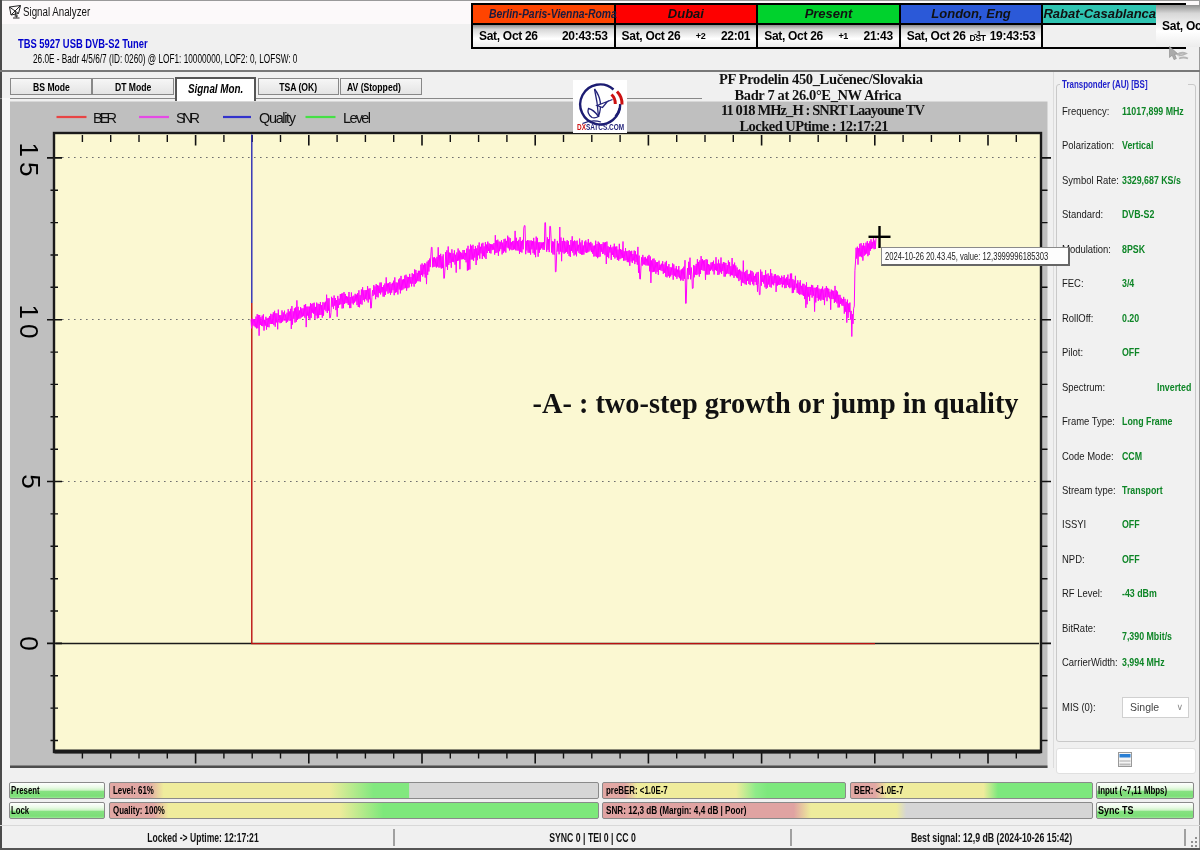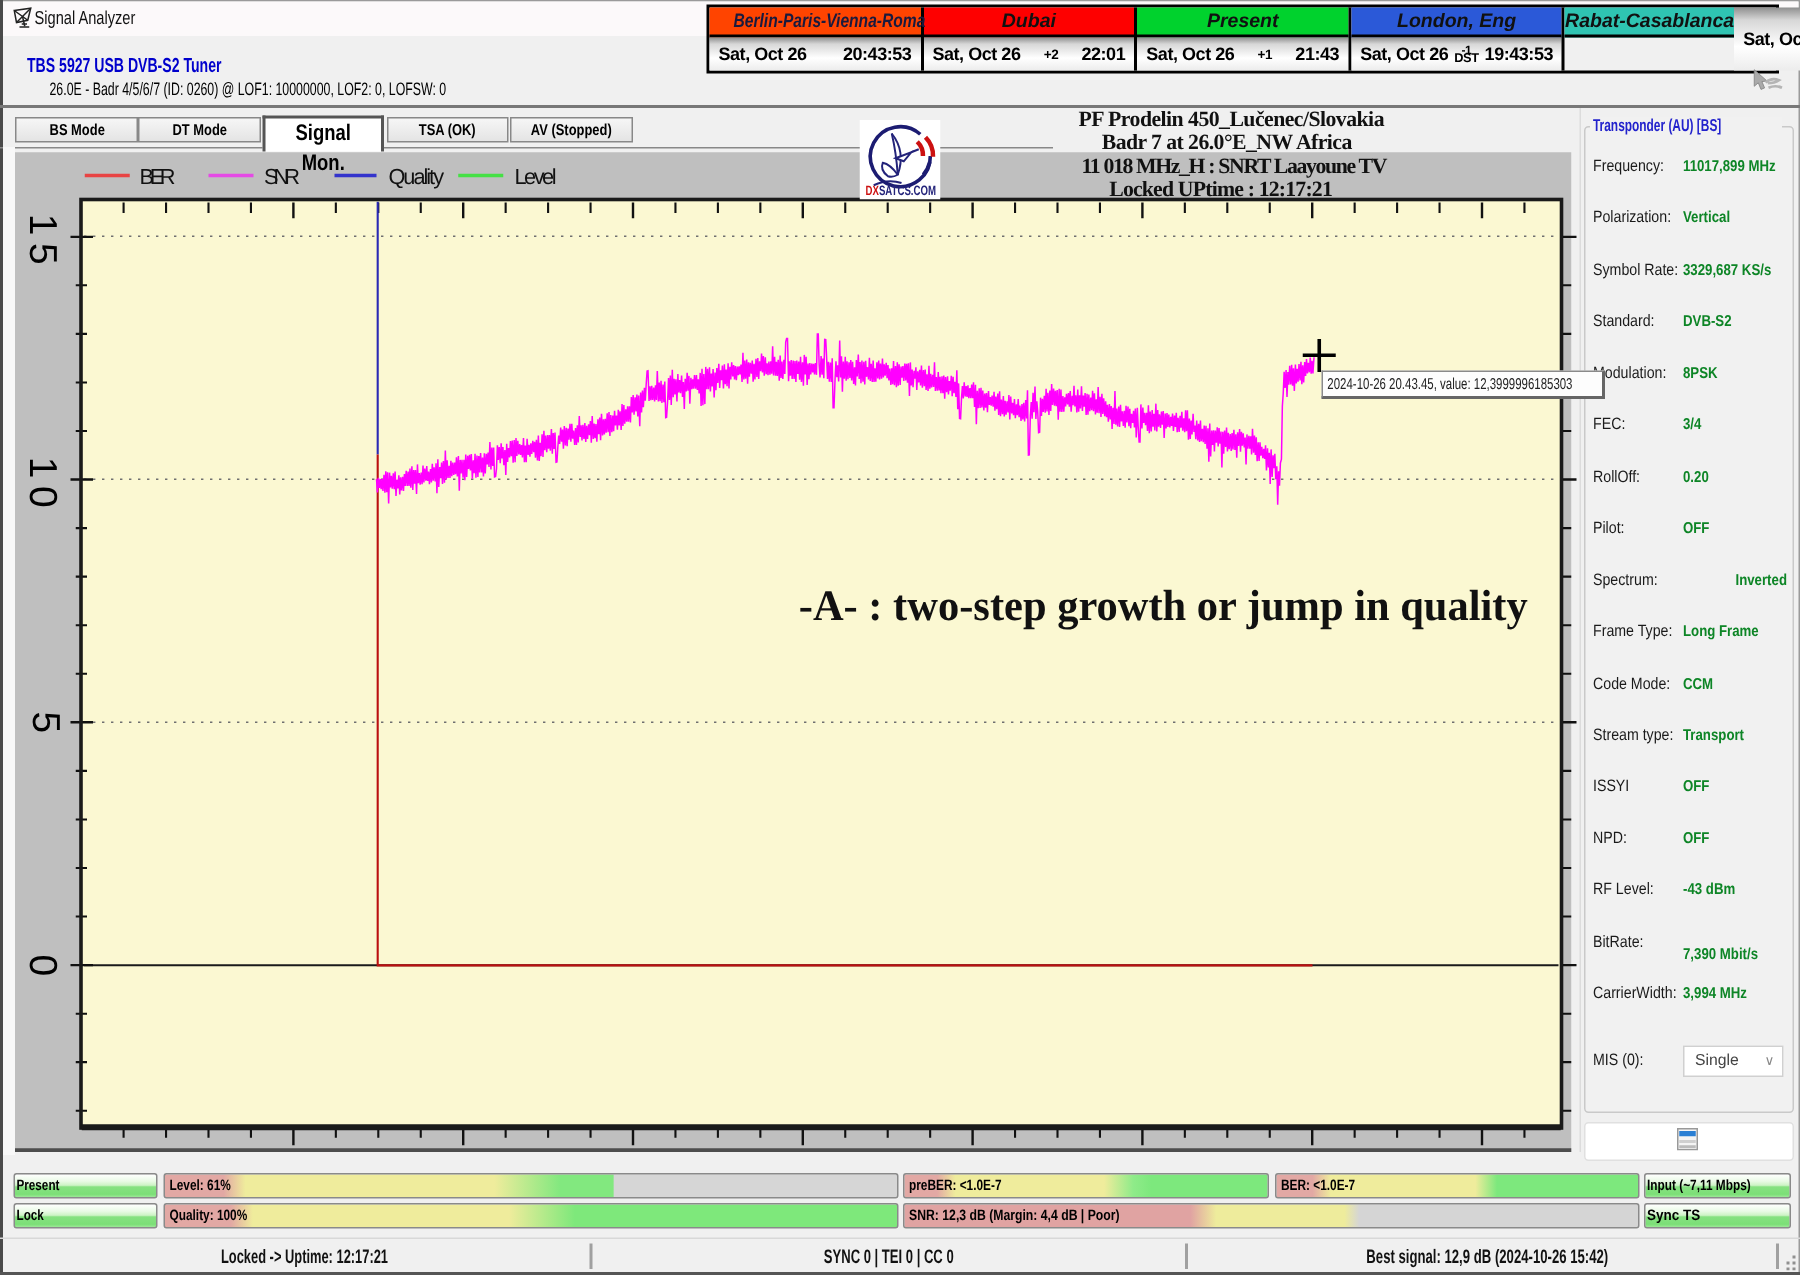--- a/index.html
+++ b/index.html
@@ -80,23 +80,23 @@
 </svg>
 
 <div class="abs sx b" style="left:18px;top:36px;font-size:13.5px;color:#0000cc;transform:scaleX(0.695);">TBS 5927 USB DVB-S2 Tuner</div>
 <div class="abs sx" style="left:33px;top:52px;font-size:12px;color:#000;transform:scaleX(0.686);">26.0E - Badr 4/5/6/7 (ID: 0260) @ LOF1: 10000000, LOF2: 0, LOFSW: 0</div>
 
 <div class="abs" style="left:0;top:70px;width:1200px;height:2px;background:#787878;"></div>
 
 <div class="abs" style="left:0;top:97.6px;width:702px;height:1.5px;background:#888;"></div>
 <div class="abs b" style="left:10px;top:78px;width:80px;height:15px;background:linear-gradient(#f6f6f6,#e4e4e4);border:1px solid #888;text-align:center;font-size:10.5px;line-height:16px;"><span style="display:inline-block;transform:scaleX(0.82);transform-origin:50% 50%;">BS Mode</span></div>
 <div class="abs b" style="left:92px;top:78px;width:80px;height:15px;background:linear-gradient(#f6f6f6,#e4e4e4);border:1px solid #888;text-align:center;font-size:10.5px;line-height:16px;"><span style="display:inline-block;transform:scaleX(0.82);transform-origin:50% 50%;">DT Mode</span></div>
-<div class="abs b" style="left:175px;top:76.5px;width:77px;height:22.7px;background:#fff;border:2px solid #555;border-bottom:none;z-index:4;text-align:center;font-size:15px;line-height:20px;z-index:3;"><span style="display:inline-block;transform:scaleX(0.82);transform-origin:50% 50%;">Signal Mon.</span></div>
+<div class="abs b" style="left:175px;top:76.5px;width:77px;height:22.7px;background:#fff;border:2px solid #555;border-bottom:none;z-index:4;text-align:center;font-size:12px;line-height:20px;z-index:3;font-style:italic;"><span style="display:inline-block;transform:scaleX(0.82);transform-origin:50% 50%;">Signal Mon.</span></div>
 <div class="abs b" style="left:258px;top:78px;width:79px;height:15px;background:linear-gradient(#f6f6f6,#e4e4e4);border:1px solid #888;text-align:center;font-size:10.5px;line-height:16px;"><span style="display:inline-block;transform:scaleX(0.82);transform-origin:50% 50%;">TSA (OK)</span></div>
-<div class="abs b" style="left:340px;top:78px;width:80px;height:15px;background:linear-gradient(#f6f6f6,#e4e4e4);border:1px solid #888;text-align:center;font-size:10.5px;line-height:16px;"><span style="display:inline-block;transform:scaleX(0.82);transform-origin:50% 50%;">AV (Stopped)</span></div>
+<div class="abs b" style="left:340px;top:78px;width:80px;height:15px;background:linear-gradient(#f6f6f6,#e4e4e4);border:1px solid #888;text-align:left;font-size:10.5px;line-height:16px;"><span style="display:inline-block;transform:scaleX(0.82);transform-origin:50% 50%;">AV (Stopped)</span></div>
 
 <div class="abs" style="left:2px;top:98px;width:8px;height:672px;background:#f8f8f8;"></div>
 
 <svg class="abs" style="left:0;top:0;" width="1200" height="850" viewBox="0 0 1200 850">
 
   <rect x="10" y="101.5" width="1037.5" height="666.5" fill="#bfbfbf"></rect>
   <rect x="10" y="765.5" width="1037.5" height="2.5" fill="#4d4d4d"></rect>
 
   <g stroke-width="2.2" fill="none">
     <line x1="56.5" y1="117" x2="86.5" y2="117" stroke="#e84444"></line>

